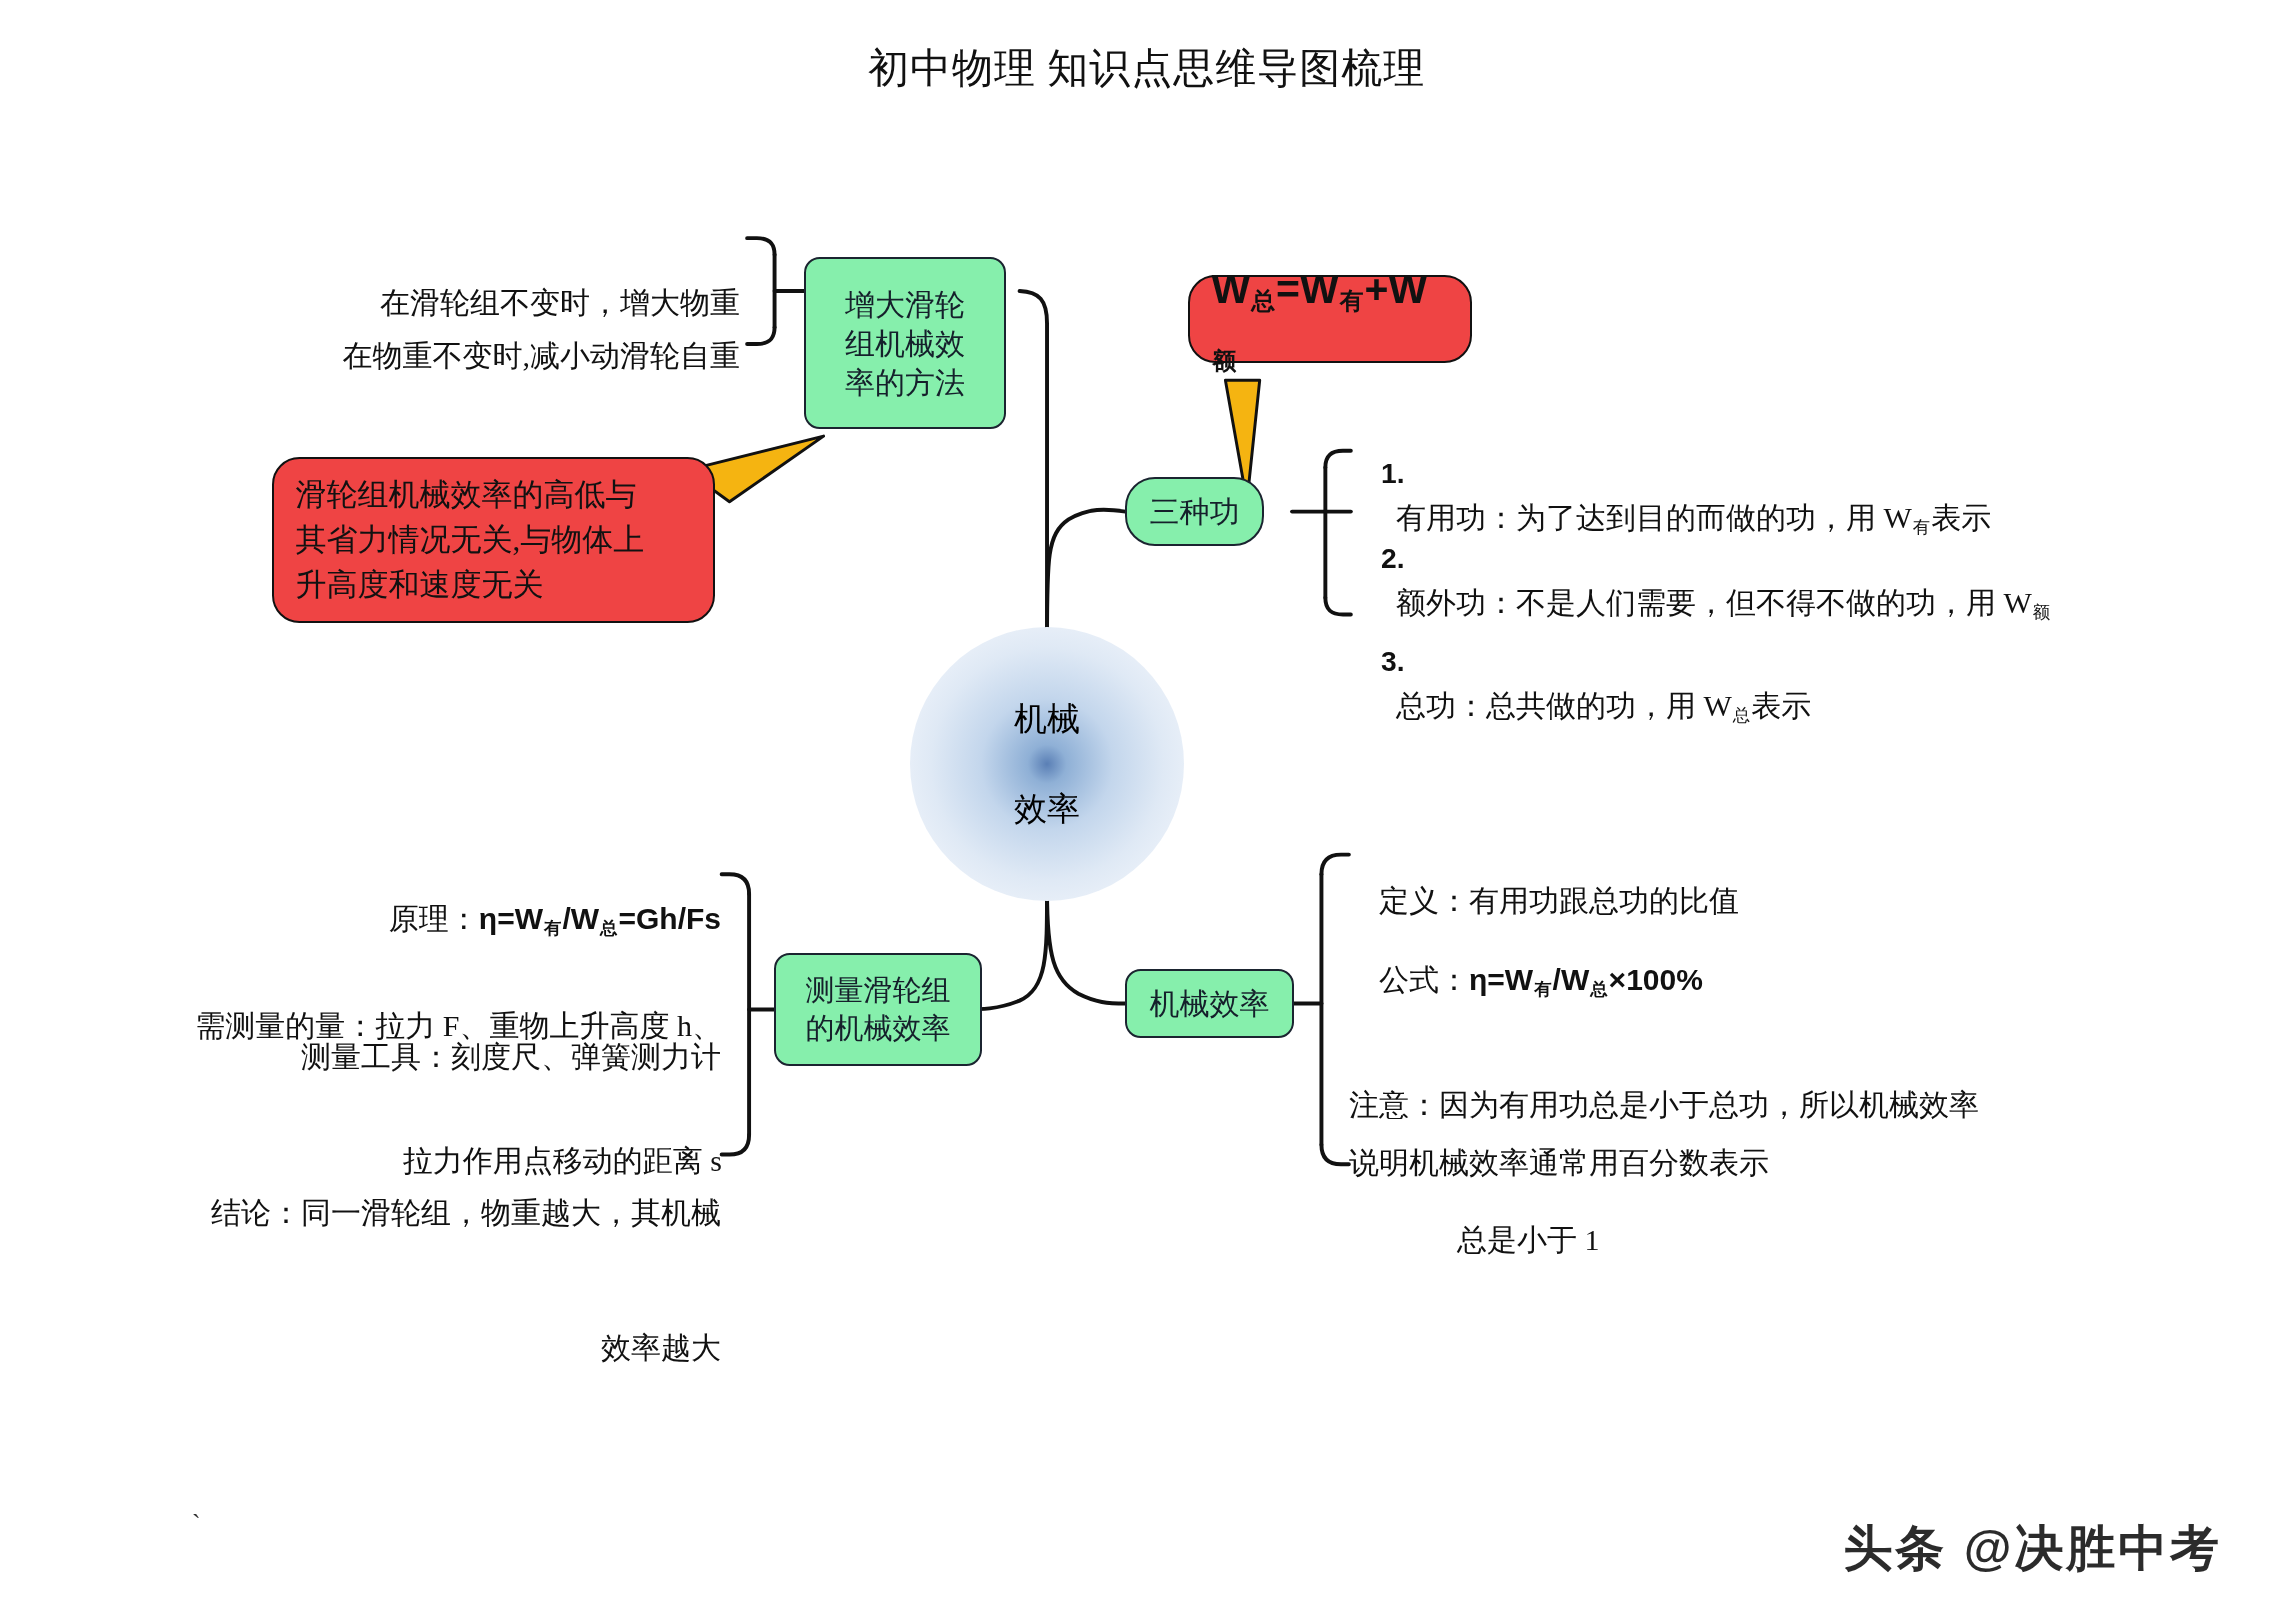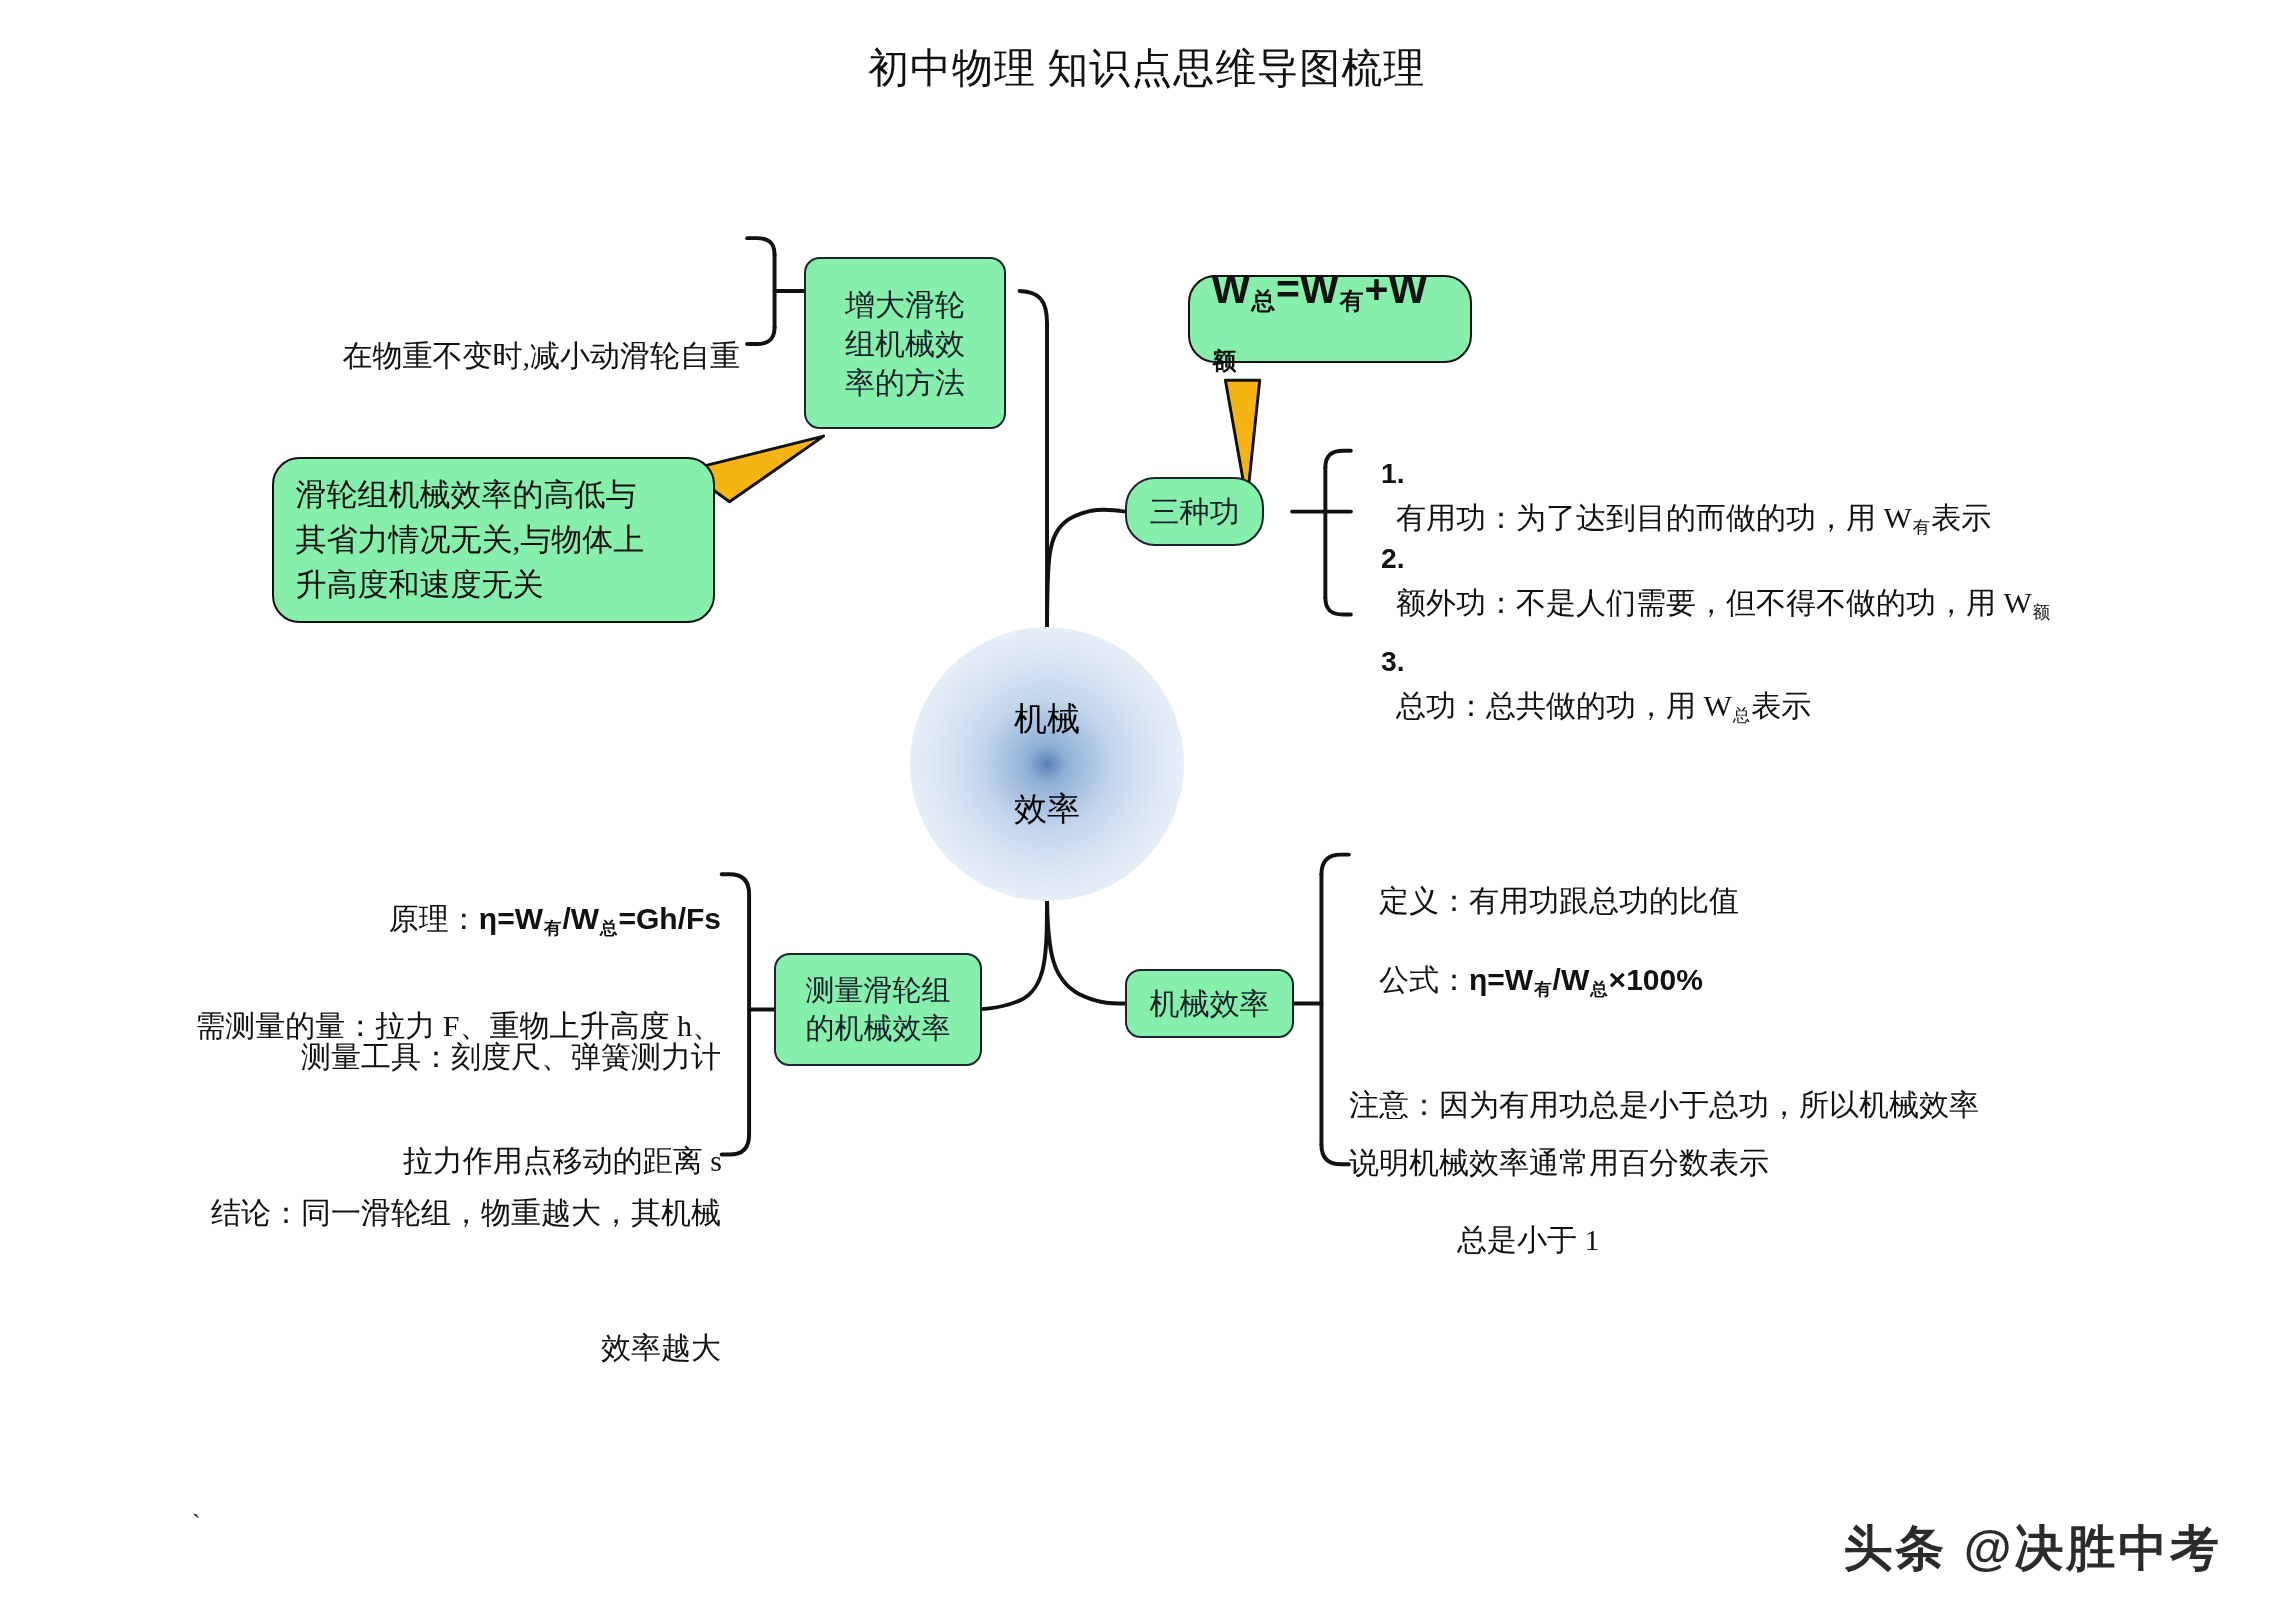--- a/index.html
+++ b/index.html
@@ -67,21 +67,21 @@
     justify-content: center;
     font-size: 33px;
     line-height: 2.0;
     color: #000000;
     font-family: "Liberation Serif", "DejaVu Serif", serif;
     gap: 24px;
   }
   .callout {
     position: absolute;
     box-sizing: border-box;
-    background: #86efac;
+    background: #ef4444;
     border: 2.9px solid #111111;
     border-radius: 27.4px;
     padding: 13.7px 21.6px;
     font-family: "Liberation Serif", "DejaVu Serif", serif;
     color: #111111;
     line-height: 1.45;
   }
   .leaf {
     position: absolute;
     font-family: "Liberation Serif", "DejaVu Serif", serif;
@@ -178,20 +178,21 @@
   </div>
 
   <div class="node-box" style="left:804px; top:257px; width:202px; height:172px; font-size:30px;">
     <div>
       <div>增大滑轮</div>
       <div>组机械效</div>
       <div>率的方法</div>
     </div>
   </div>
 
+  <div class="leaf right" style="left:216px; top:280px; width:524px;">在滑轮组不变时，增大物重</div>
 
   <div class="leaf right" style="left:216px; top:333px; width:524px;">在物重不变时,减小动滑轮自重</div>
 
   <div class="callout" style="left:272px; top:457px; width:443px; font-size:31px;">
     <div>滑轮组机械效率的高低与</div>
     <div>其省力情况无关,与物体上</div>
     <div>升高度和速度无关</div>
   </div>
 
   <div class="node-box" style="left:1125px; top:477px; width:139px; height:69px; font-size:30px;border-radius:30px;">

